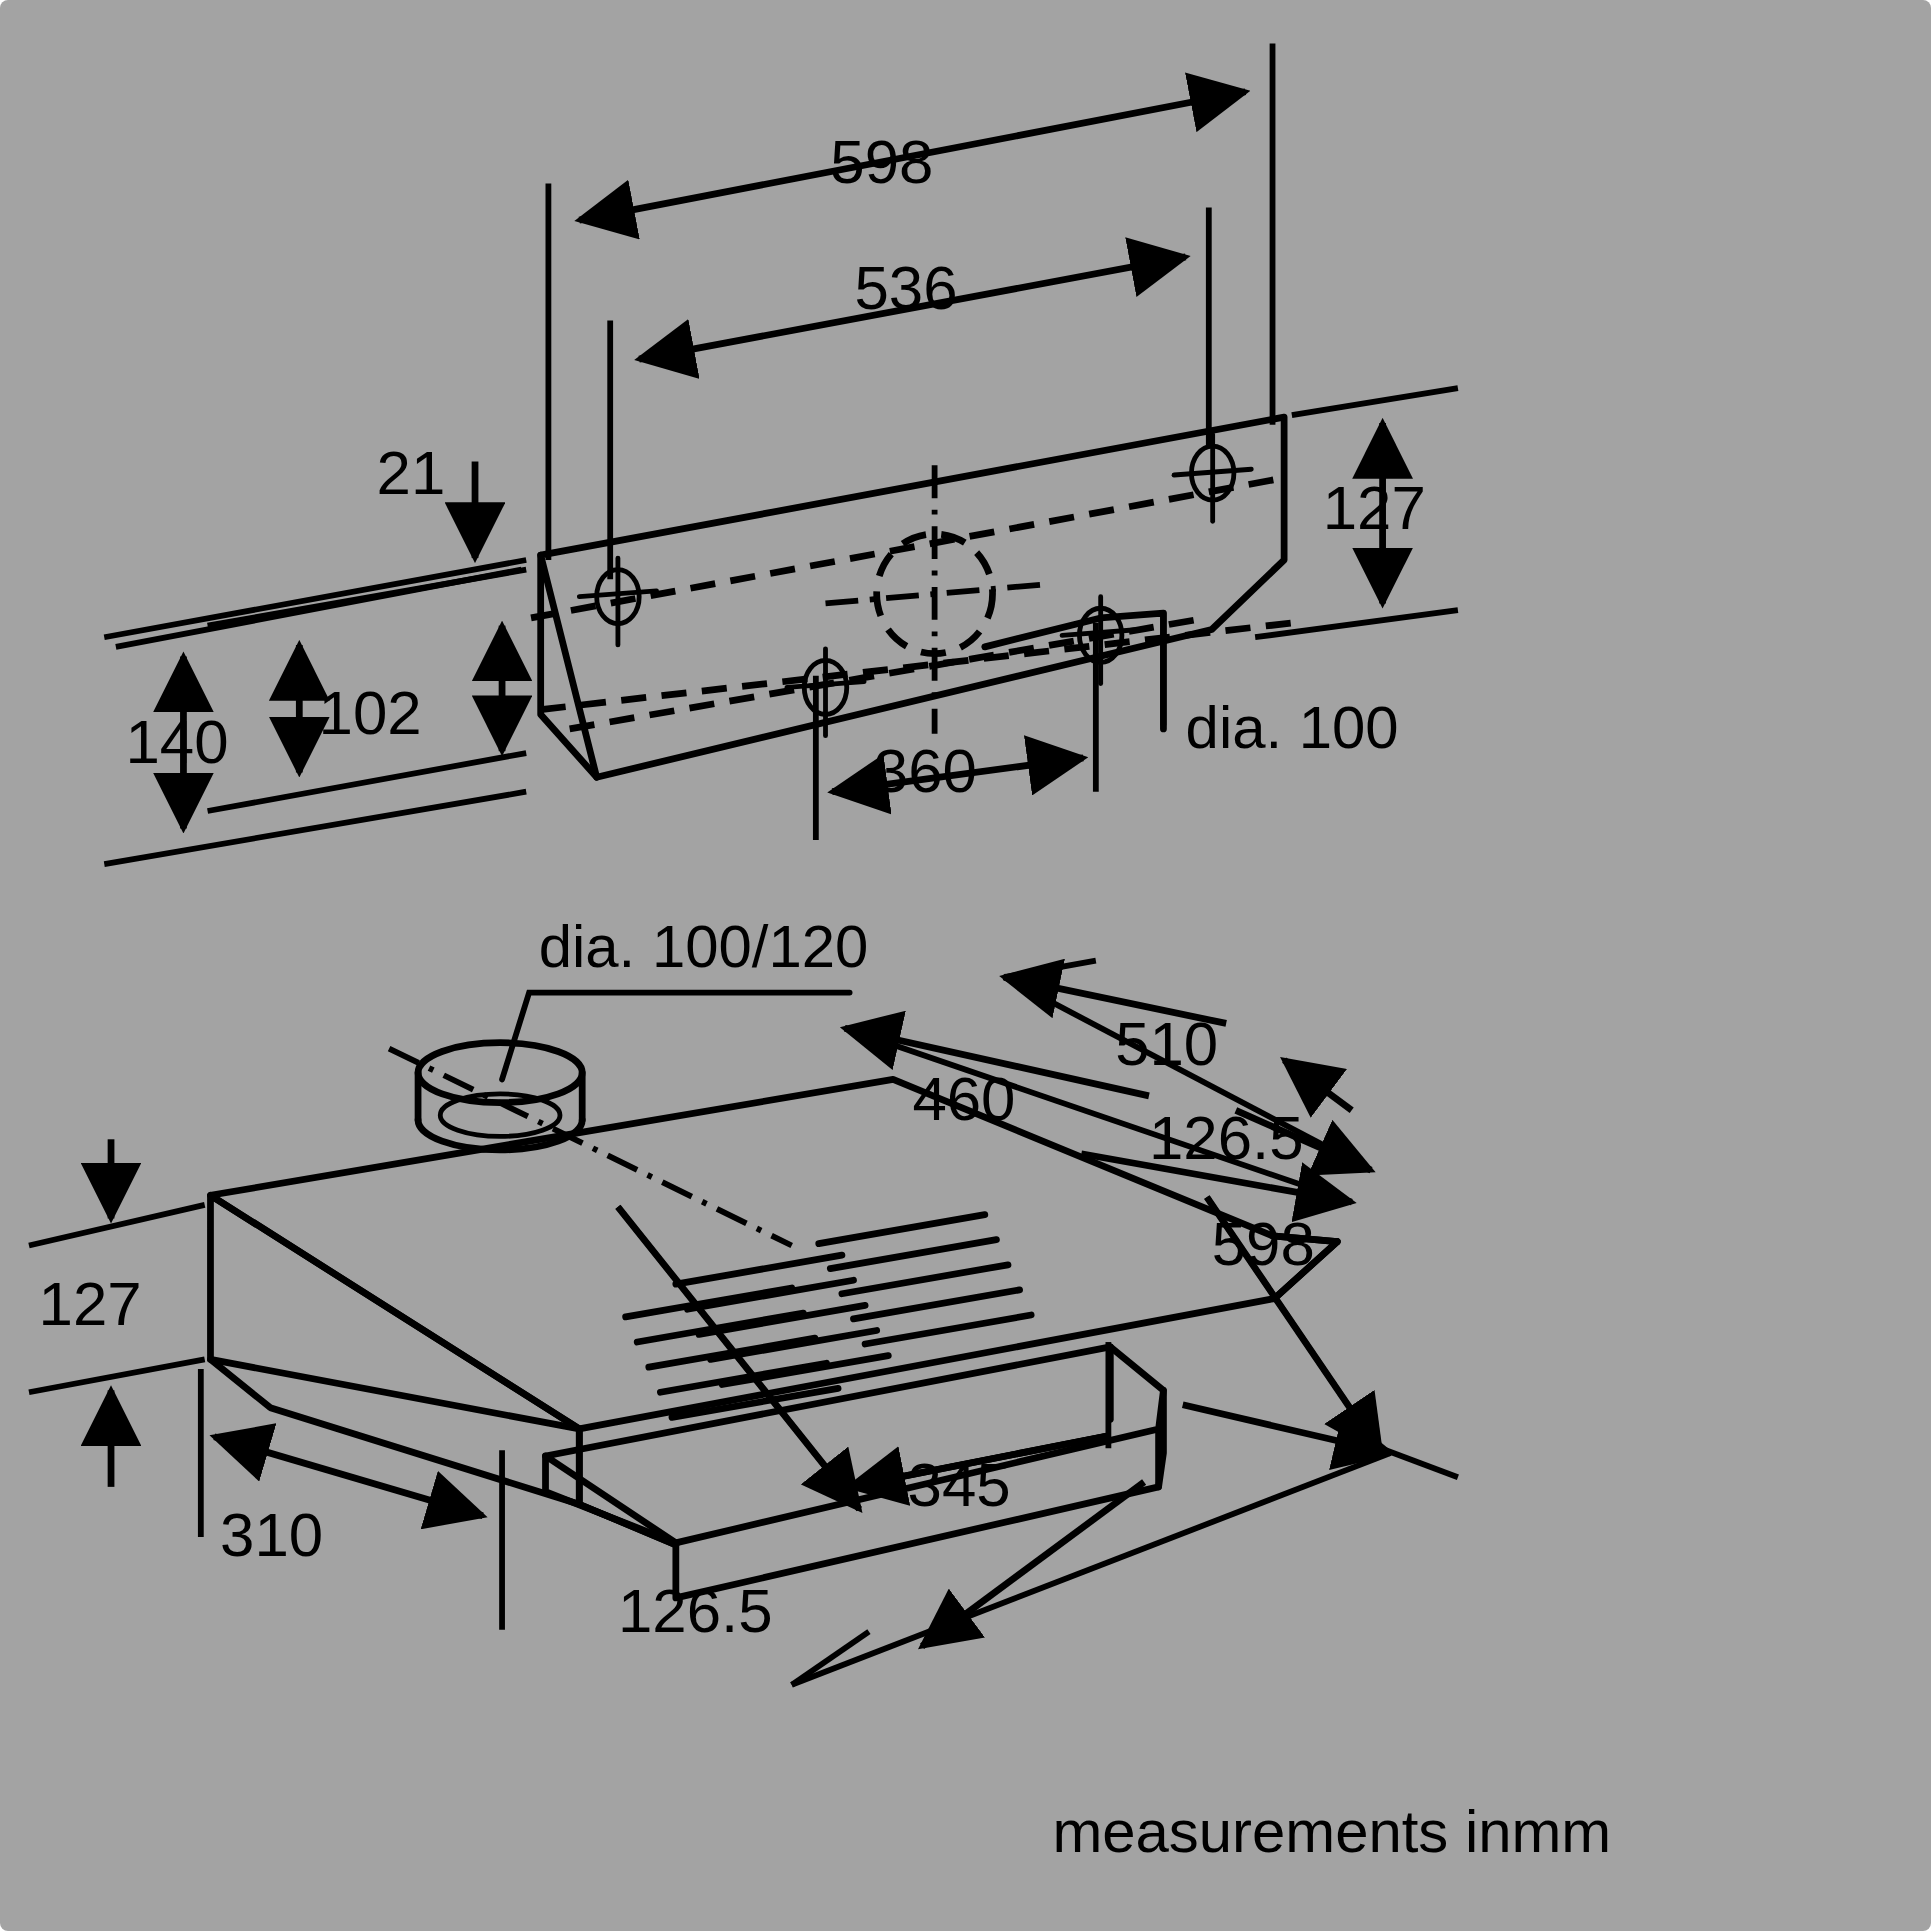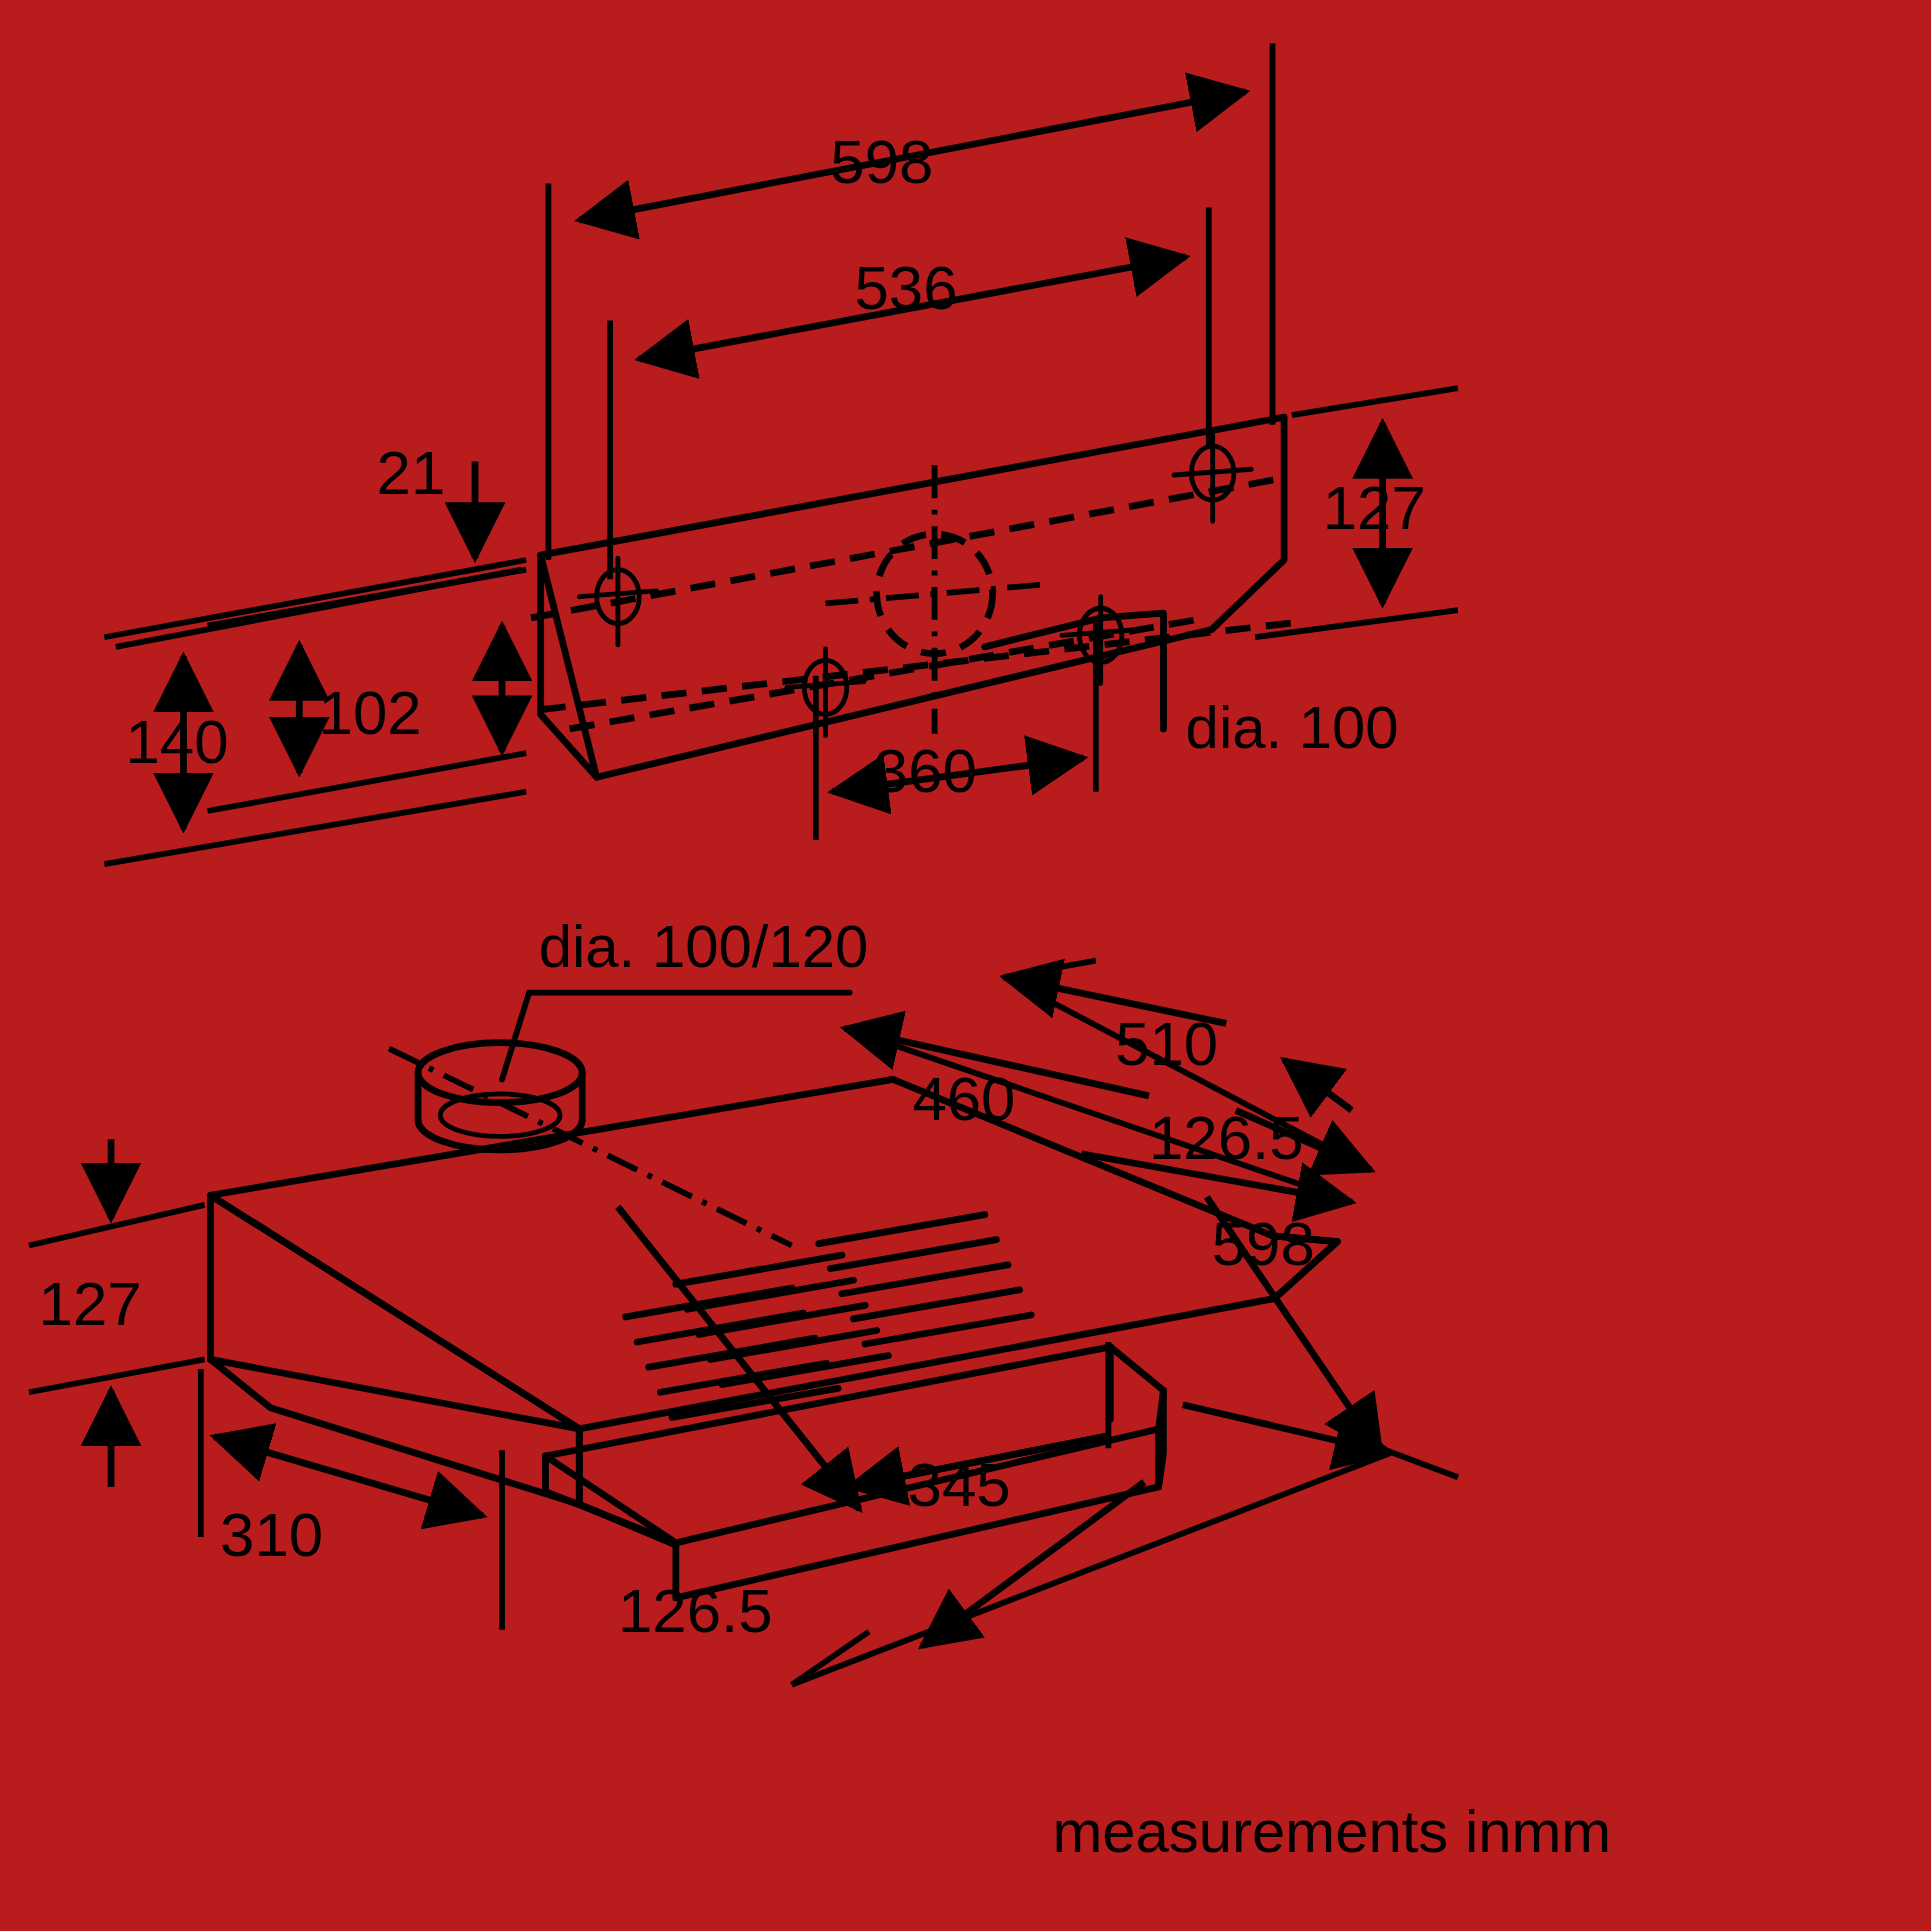--- a/index.html
+++ b/index.html
@@ -4,23 +4,24 @@
 <style>
   html, body {
     margin: 0;
     padding: 0;
     background: #ffffff;
   }
   #sheet {
     position: relative;
     width: 1931px;
     height: 1931px;
-    background: #b91c1c;
+    background: #a3a3a3;
     overflow: hidden;
     font-family: "Liberation Sans", sans-serif;
+    border-radius: 8px;
   }
   svg.drawing {
     position: absolute;
     inset: 0;
     width: 1931px;
     height: 1931px;
     display: block;
   }
   .ln       { stroke: #000; fill: none; stroke-width: 7; stroke-linecap: round; stroke-linejoin: round; }
   .ln-thin  { stroke: #000; fill: none; stroke-width: 5; stroke-linecap: round; stroke-linejoin: round; }

